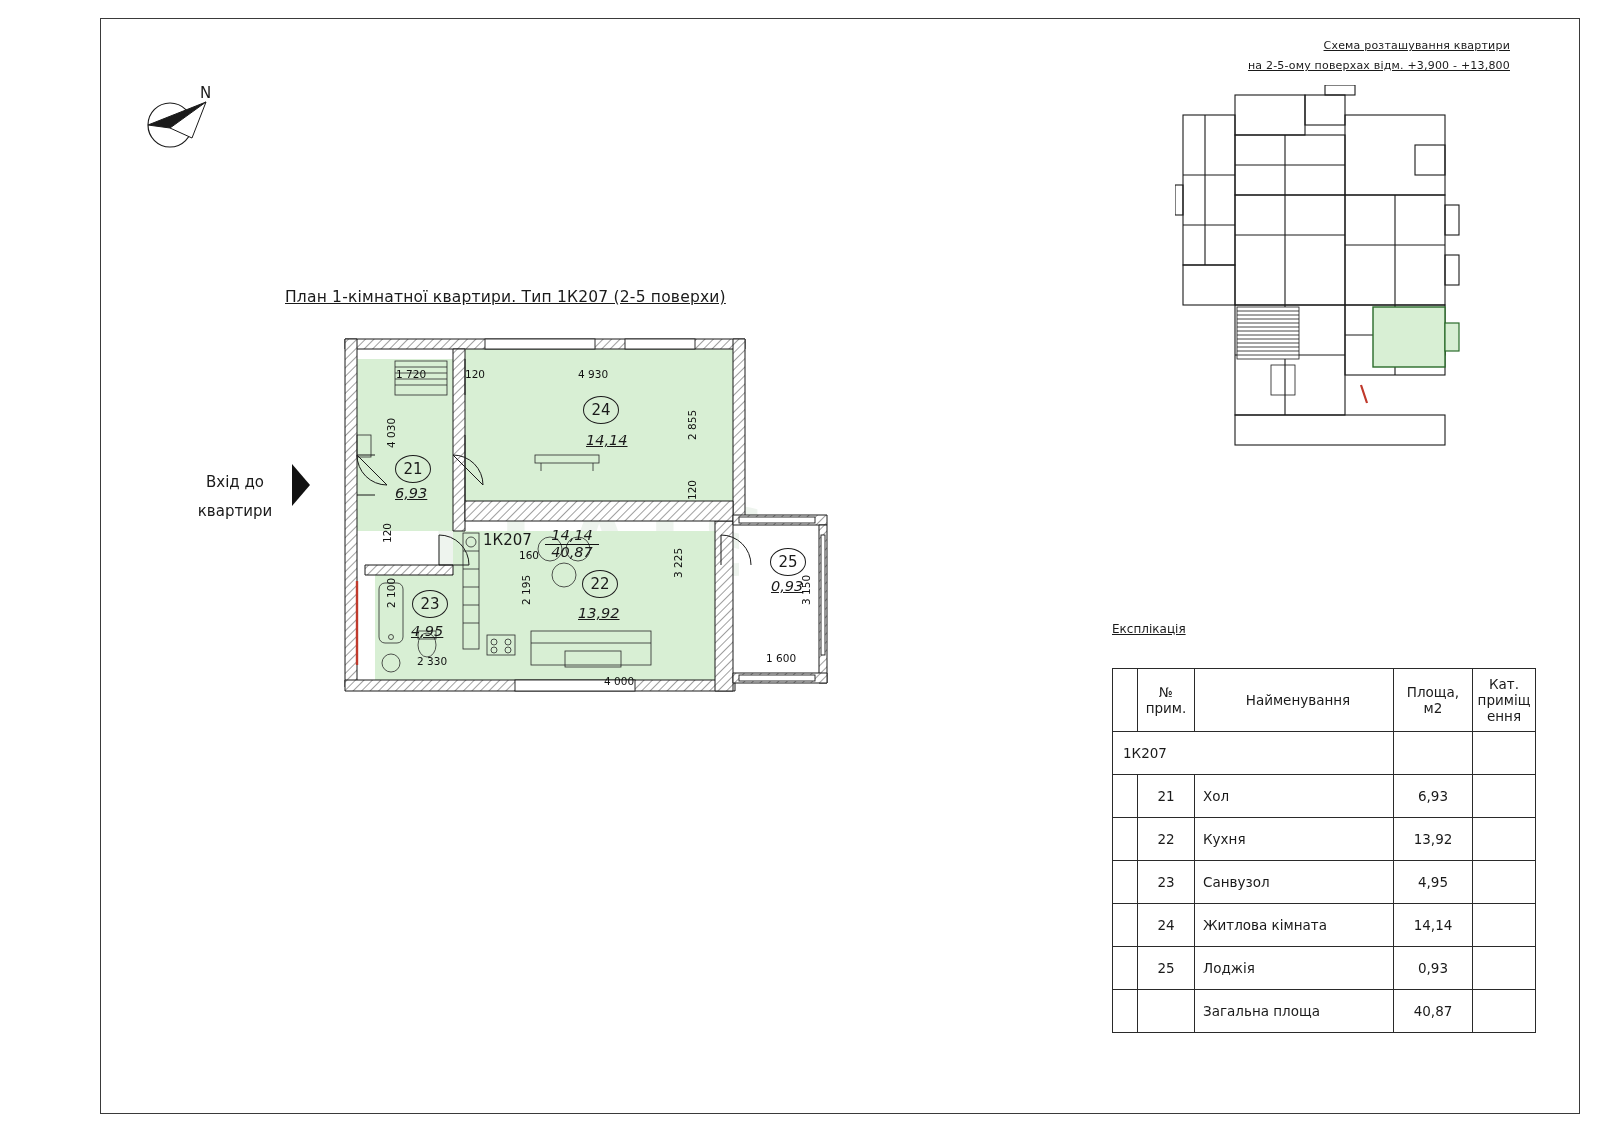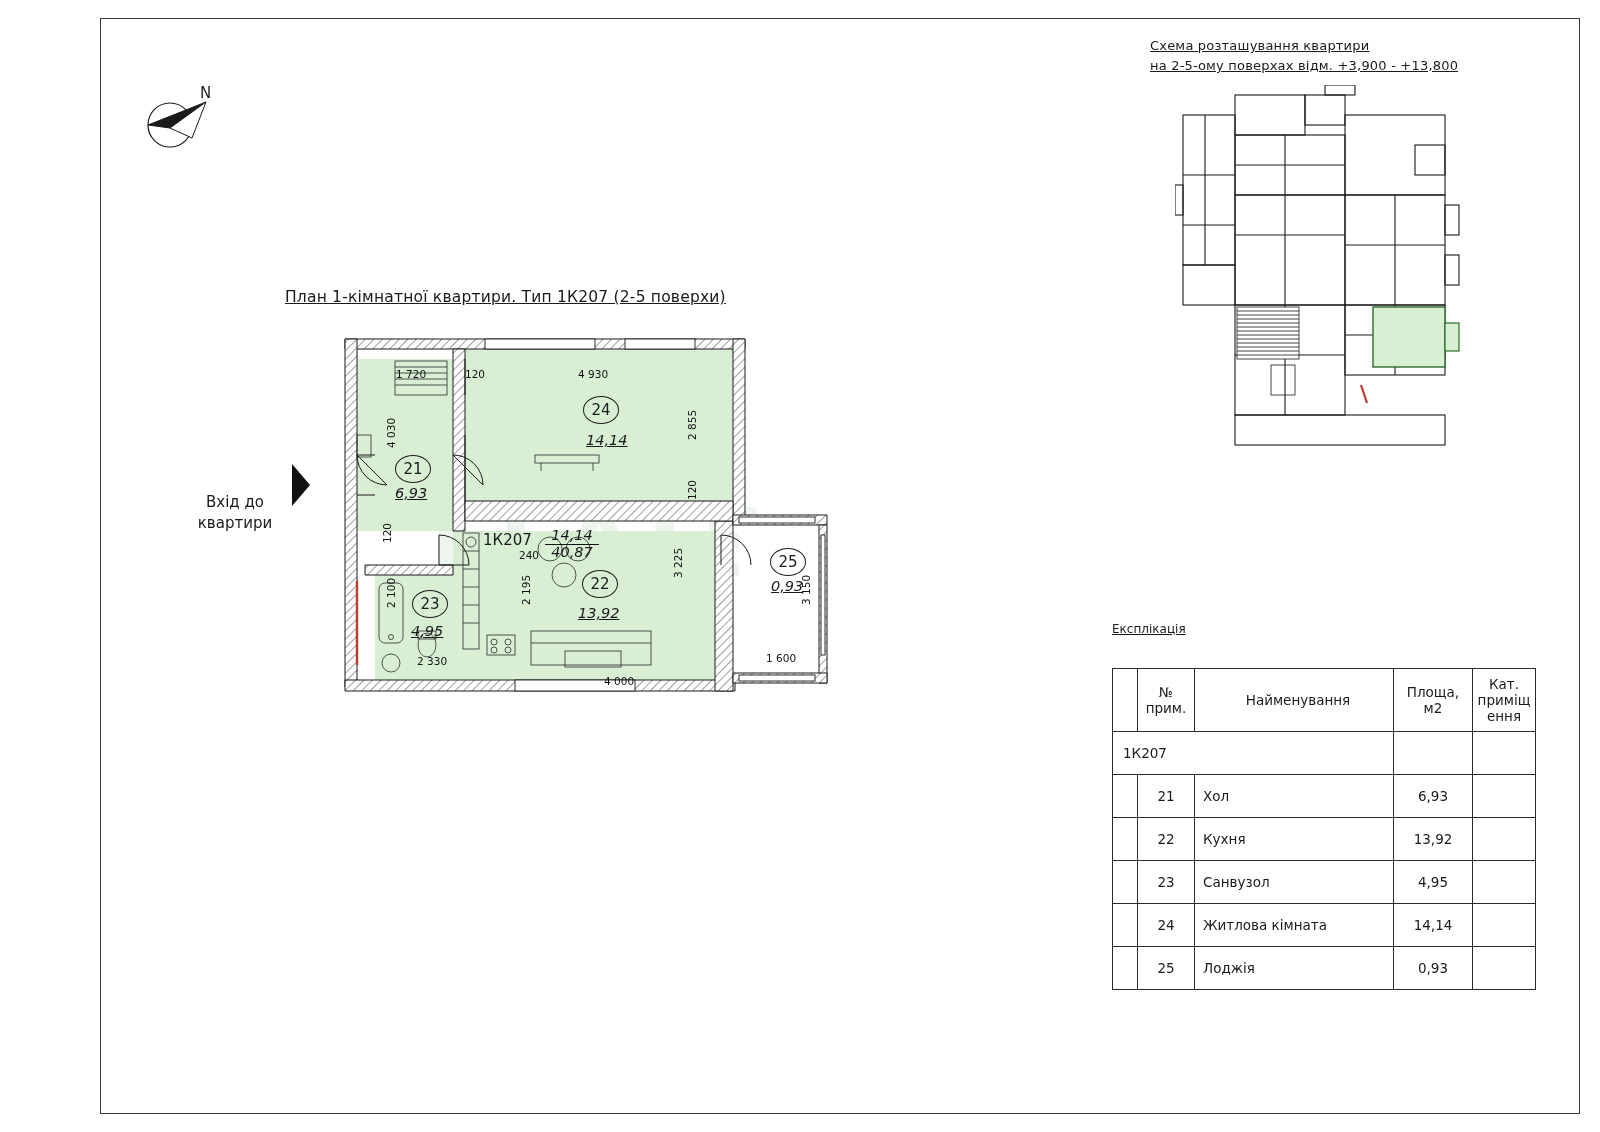--- a/index.html
+++ b/index.html
@@ -1,28 +1,28 @@
 <!DOCTYPE html>
 <html><head>
 <meta charset="utf-8">
 <style>
   html,body{margin:0;padding:0;background:#ffffff;}
   body{width:1600px;height:1132px;font-family:"DejaVu Sans",sans-serif;color:#1a1a1a;position:relative;overflow:hidden;}
   .sheet{position:absolute;left:100px;top:18px;width:1480px;height:1096px;border:1px solid #3a3a3a;box-sizing:border-box;}
   .abs{position:absolute;}
 
   
-  .scheme-title{left:1150px;top:36px;width:360px;text-align:left;font-size:13px;line-height:20px;letter-spacing:.2px;}
+  .scheme-title{left:1150px;top:36px;width:360px;text-align:right;font-size:11px;line-height:20px;letter-spacing:.2px;}
   .scheme-title u{text-decoration:underline;}
   .scheme-box{left:1175px;top:85px;width:290px;height:370px;}
   .scheme-box svg{display:block;}
 
   
   .plan-title{left:285px;top:288px;font-size:15.5px;letter-spacing:.2px;text-decoration:underline;white-space:nowrap;}
-  .entrance-label{left:175px;top:468px;width:120px;text-align:center;font-size:15px;line-height:21px;margin-top:24px;}
+  .entrance-label{left:175px;top:468px;width:120px;text-align:center;font-size:15px;line-height:29px;}
   .north{left:140px;top:80px;width:90px;height:90px;}
 
   .plan-wrap{left:335px;top:335px;width:520px;height:365px;}
 
   .watermark{left:430px;top:490px;font-size:92px;font-weight:bold;color:rgba(120,170,120,.13);letter-spacing:6px;font-family:"DejaVu Sans",sans-serif;user-select:none;}
 
   .room-num{position:absolute;border:1.6px solid #1d1d1d;border-radius:50%;width:34px;height:26px;display:flex;align-items:center;justify-content:center;font-size:15px;background:transparent;}
   .room-area{position:absolute;font-size:14.5px;font-style:italic;text-decoration:underline;}
 
   .dim{position:absolute;font-size:10.5px;color:#111;white-space:nowrap;}
@@ -253,21 +253,21 @@
 <div class="dim v" style="left:686px;top:500px;">120</div>
 <div class="dim v" style="left:385px;top:448px;">4 030</div>
 <div class="dim v" style="left:381px;top:543px;">120</div>
 <div class="dim v" style="left:385px;top:608px;">2 100</div>
 <div class="dim" style="left:409px;top:655px;margin-left:8px;">2 330</div>
 <div class="dim v" style="left:520px;top:605px;">2 195</div>
 <div class="dim" style="left:604px;top:675px;text-align:right;">4 000</div>
 <div class="dim v" style="left:672px;top:578px;">3 225</div>
 <div class="dim v" style="left:800px;top:605px;">3 150</div>
 <div class="dim" style="left:766px;top:652px;">1 600</div>
-<div class="dim" style="left:519px;top:549px;">240</div>
+<div class="dim" style="left:519px;top:549px;">160</div>
 
 <div class="abs expl-title">Експлікація</div>
 
 <table class="expl">
   <tbody>
       <tr class="head">
     <th class="c-no"></th>
     <th class="c-num">№<br>прим.</th>
     <th class="c-name" style="text-align:center;">Найменування</th>
     <th class="c-area">Площа,<br>м2</th>
@@ -306,14 +306,21 @@
     <td class="c-area">14,14</td>
     <td class="c-kat"></td>
   </tr>
   <tr>
     <td></td>
     <td class="c-num">25</td>
     <td class="c-name">Лоджія</td>
     <td class="c-area">0,93</td>
     <td class="c-kat"></td>
   </tr>
+  <tr>
+    <td></td>
+    <td class="c-num"></td>
+    <td class="c-name">Загальна площа</td>
+    <td class="c-area">40,87</td>
+    <td class="c-kat"></td>
+  </tr>
 </tbody>
   </table>
 
 </body></html>

